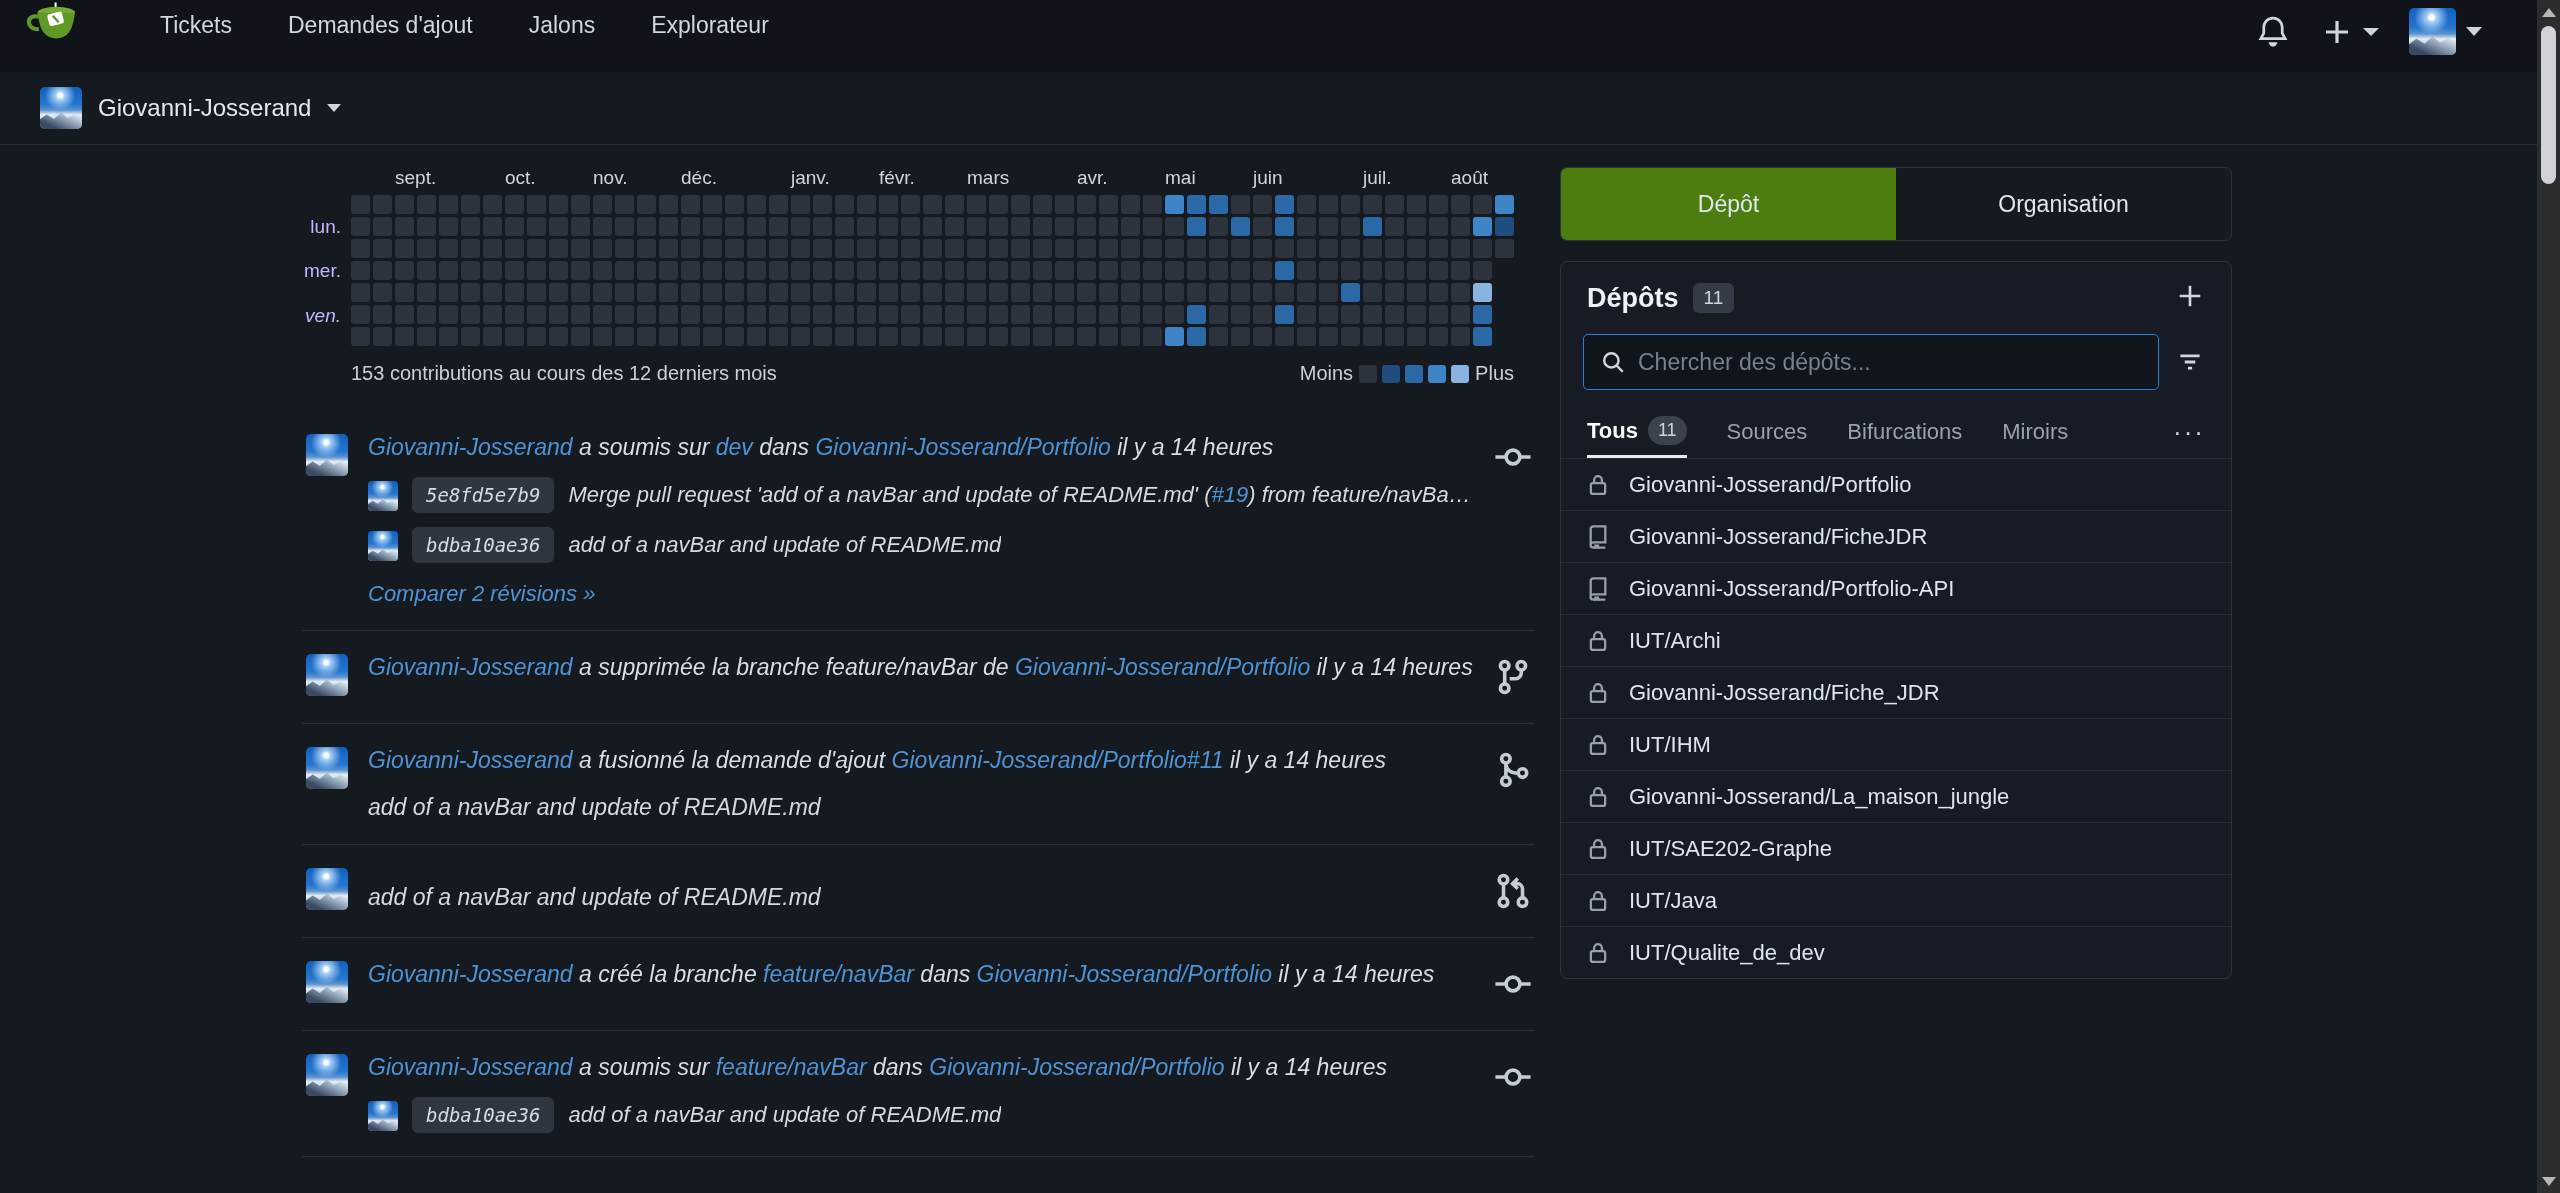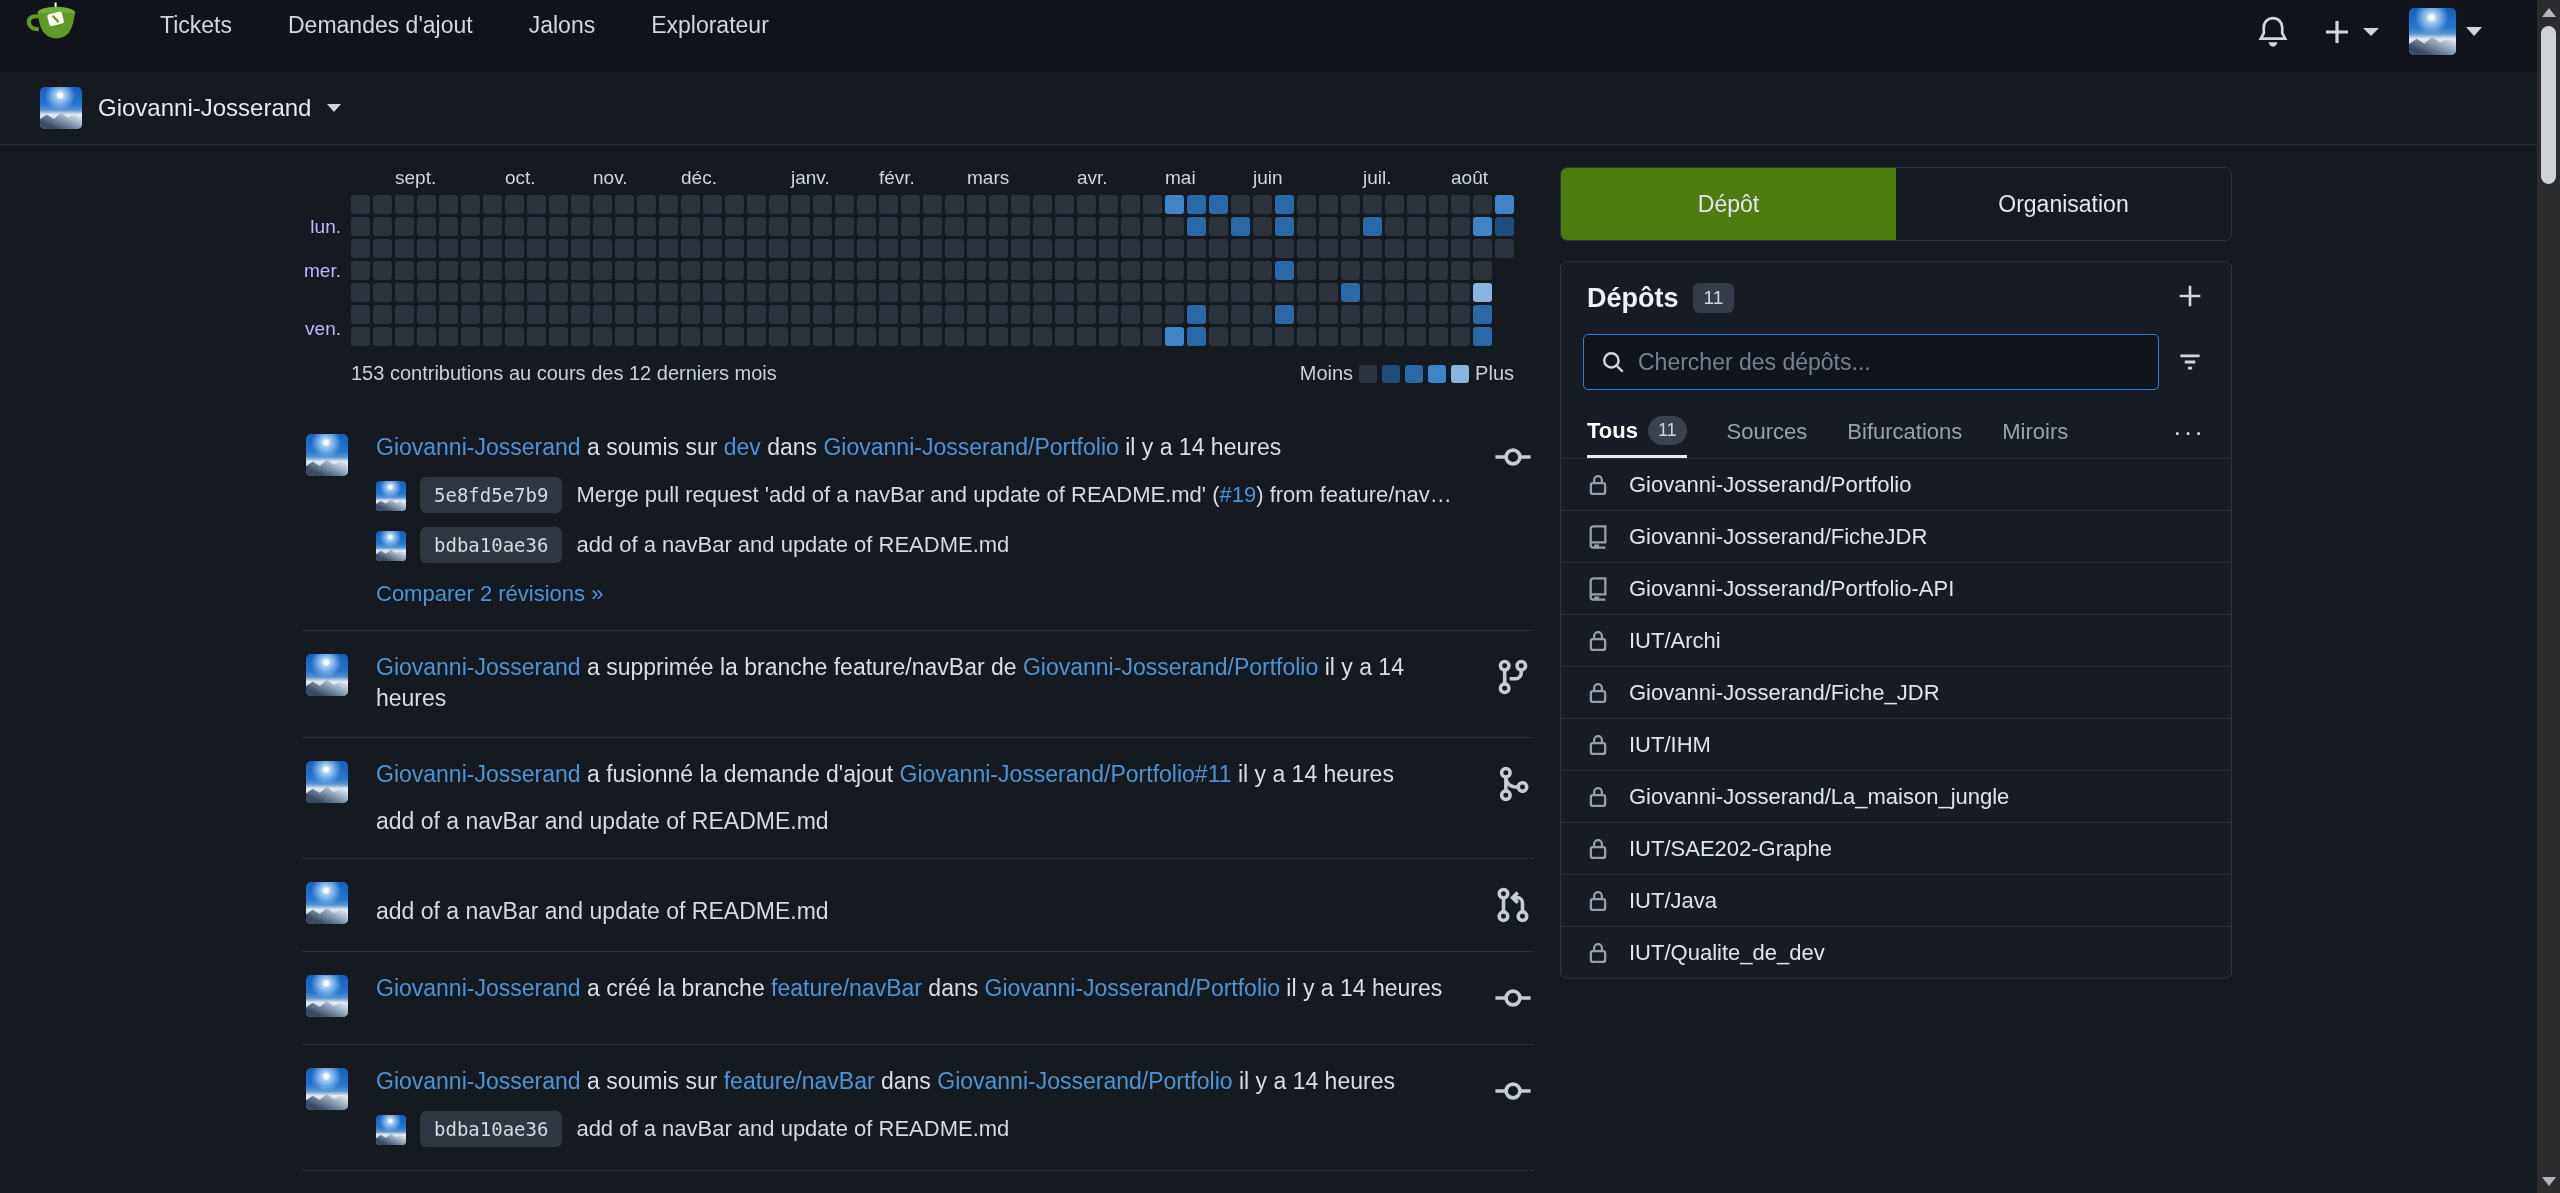--- a/index.html
+++ b/index.html
@@ -63,21 +63,21 @@
   .hm-week { display:flex; flex-direction:column; gap:3px; }
   .hm-cell { width:19px; height:19px; border-radius:3px; }
   .hm-footer { display:flex; align-items:center; margin:16px 0 0 49px; width:1163px; }
   .hm-total { font-size:20px; color:#c9d0d8; }
   .hm-legend { margin-left:auto; display:flex; align-items:center; gap:6px; }
   .hm-legend .lab { font-size:20px; color:#c9d0d8; }
   .hm-legend .sq { width:18px; height:18px; border-radius:3px; }
 
   
   .feed { margin-top:26px; }
-  .feed-entry { display:flex; gap:28px; padding:21px 0 23px 4px; border-bottom:1px solid #2a313a; }
+  .feed-entry { display:flex; gap:20px; padding:21px 0 23px 4px; border-bottom:1px solid #2a313a;font-style:italic; }
   .feed-entry:last-child { border-bottom:none; }
   .feed-entry .avatar { width:42px; height:42px; margin-top:2px; }
   .feed-main { flex:1 1 auto; min-width:0; }
   .feed-title { font-size:23px; line-height:1.35; color:#d8dee6; }
   .feed-body { font-size:23px; color:#d4dae2; margin-top:18px; }
   .commit-row { display:flex; align-items:center; gap:14px; margin-top:14px; }
   .commit-row .avatar { width:30px; height:30px; border-radius:4px; }
   .hash-badge {
     font-family:"DejaVu Sans Mono", monospace; font-size:19px; color:#d5dbe2;
     background:#30363f; padding:7px 14px; border-radius:6px; cursor:pointer;
@@ -197,21 +197,21 @@
           <span class="hm-month" style="left: 726px;">avr.</span>
           <span class="hm-month" style="left: 814px;">mai</span>
           <span class="hm-month" style="left: 902px;">juin</span>
           <span class="hm-month" style="left: 1012px;">juil.</span>
           <span class="hm-month" style="left: 1100px;">août</span>
         </div>
       <div class="hm-body">
         <div class="hm-days" id="hm-days">
             <span class="hm-day" style="top: 21px;">lun.</span>
             <span class="hm-day" style="top: 65px;">mer.</span>
-            <span class="hm-day" style="top: 123px;">ven.</span>
+            <span class="hm-day" style="top: 110px; font-style: italic;">ven.</span>
           </div>
         <div class="hm-grid" id="hm-grid">
             <div class="hm-week">
               <div class="hm-cell" style="background: rgb(45, 51, 60);"></div>
               <div class="hm-cell" style="background: rgb(45, 51, 60);"></div>
               <div class="hm-cell" style="background: rgb(45, 51, 60);"></div>
               <div class="hm-cell" style="background: rgb(45, 51, 60);"></div>
               <div class="hm-cell" style="background: rgb(45, 51, 60);"></div>
               <div class="hm-cell" style="background: rgb(45, 51, 60);"></div>
               <div class="hm-cell" style="background: rgb(45, 51, 60);"></div>

